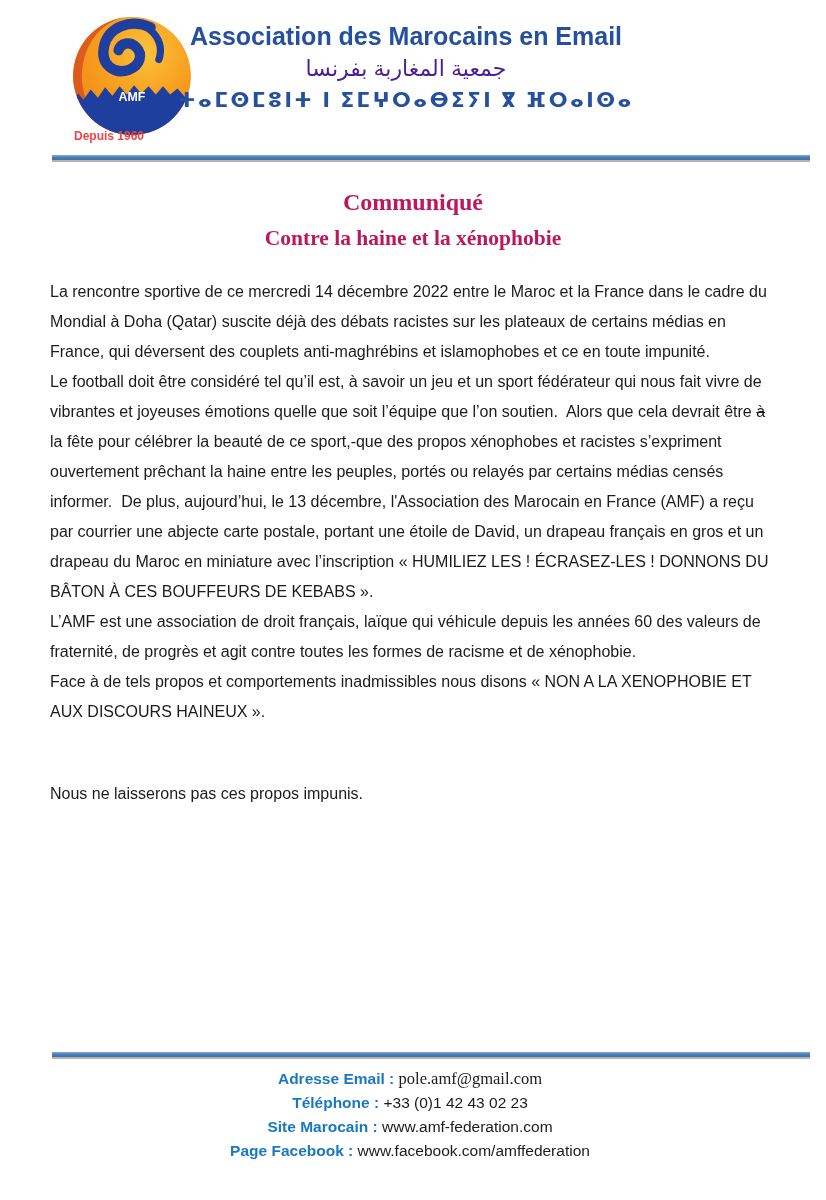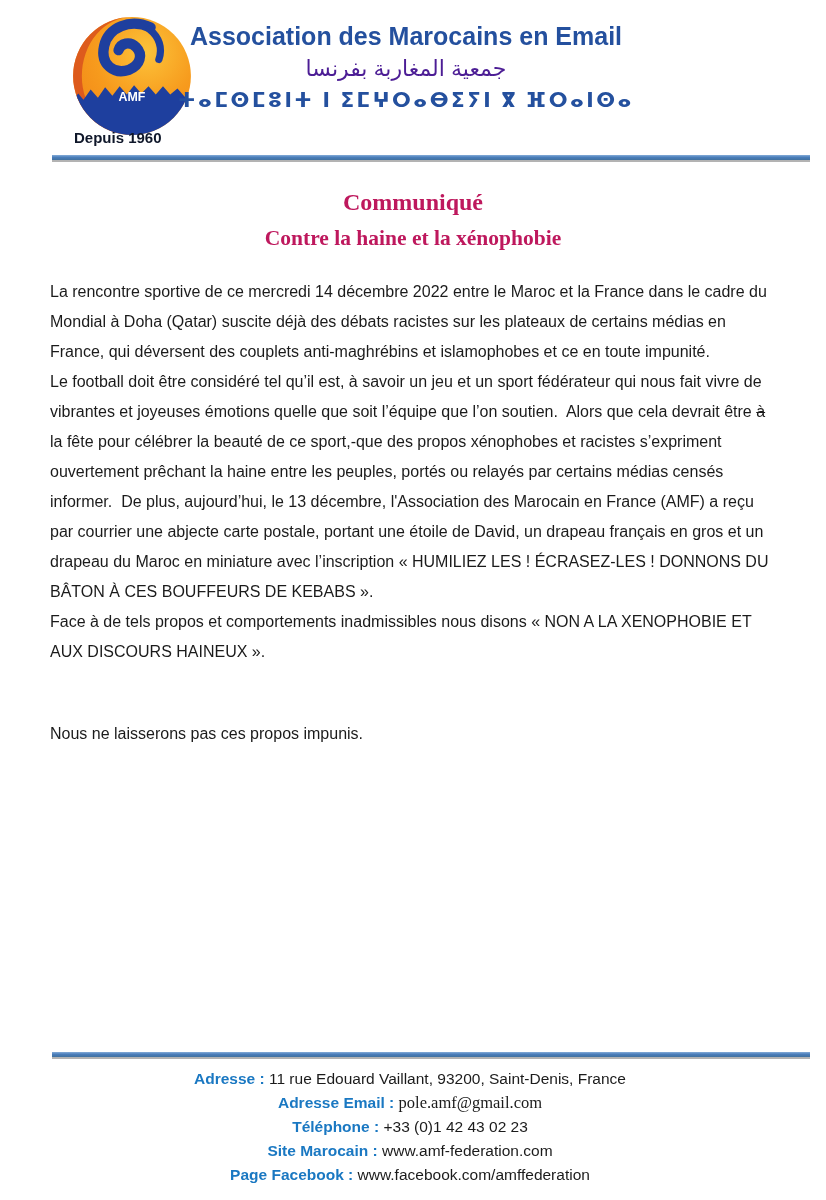--- a/index.html
+++ b/index.html
@@ -3,21 +3,21 @@
 <meta charset="utf-8">
 <style>
   html,body{margin:0;padding:0;background:#e8e8e8;}
   .page{
     position:relative;width:826px;height:1200px;background:#ffffff;
     margin:0 auto;overflow:hidden;
     font-family:"Liberation Sans","DejaVu Sans",sans-serif;color:#1b1b1b;
   }
   
   .logo{position:absolute;left:70px;top:14px;width:124px;height:124px;}
-  .since{position:absolute;left:74px;top:129px;font-size:15px;font-weight:bold;color:#0f172a;}
+  .since{position:absolute;left:74px;top:129px;font-size:12px;font-weight:bold;color:#ef4444;}
   .header-text{position:absolute;left:146px;top:20px;width:520px;text-align:center;color:#24509e;}
   .org-name{font-size:25px;font-weight:bold;line-height:32px;white-space:nowrap;}
   .org-arabic{font-size:22px;line-height:33px;color:#4c1d95;direction:rtl;}
   .org-tifinagh{font-size:20px;font-weight:bold;letter-spacing:2.5px;line-height:31px;white-space:nowrap;}
   
   .rule{position:absolute;left:52px;width:758px;height:5px;
     background:linear-gradient(180deg,#85acd8 0%,#4a7ebb 45%,#41719f 100%);
     border-bottom:2px solid #b3b3b3;}
   .rule-top{top:155px;}
   .rule-bottom{top:1052px;}
@@ -75,26 +75,26 @@
   </div>
 
   <div class="rule rule-top"></div>
 
   <div class="doc-title">Communiqué</div>
   <div class="doc-subtitle">Contre la haine et la xénophobie</div>
 
   <div class="body-text">
       <p class="para"><span>La rencontre sportive de ce mercredi 14 décembre 2022 entre le Maroc et la France dans le cadre du Mondial à Doha (Qatar) suscite déjà des débats racistes sur les plateaux de certains médias en France, qui déversent des couplets anti-maghrébins et islamophobes et ce en toute impunité.</span></p>
       <p class="para"><span>Le football doit être considéré tel qu’il est, à savoir un jeu et un sport fédérateur qui nous fait vivre de vibrantes et joyeuses émotions quelle que soit l’équipe que l’on soutien.  Alors que cela devrait être </span><span class="s">à</span><span> la fête pour célébrer la beauté de ce sport,-que des propos xénophobes et racistes s’expriment ouvertement prêchant la haine entre les peuples, portés ou relayés par certains médias censés informer.  </span><span class="b">De plus, aujourd’hui, le 13 décembre, l'Association des Marocain en France (AMF) a reçu par courrier une abjecte carte postale, portant une étoile de David, un drapeau français en gros et un drapeau du Maroc en miniature avec l’inscription « HUMILIEZ LES ! ÉCRASEZ-LES ! DONNONS DU BÂTON À CES BOUFFEURS DE KEBABS ».</span></p>
+      <p class="para"><span>L’AMF est une association de droit français, laïque qui véhicule depuis les années 60 des valeurs de fraternité, de progrès et agit contre toutes les formes de racisme et de xénophobie.</span></p>
       <p class="para"><span>Face à de tels propos et comportements inadmissibles nous disons « </span><span class="b">NON A LA XENOPHOBIE ET AUX DISCOURS HAINEUX »</span><span>.</span></p>
       <p class="para closing"><span class="b">Nous ne laisserons pas ces propos impunis.</span></p>
     </div>
 
   <div class="rule rule-bottom"></div>
   <div class="footer">
-      <div class="f-row"><span class="f-label">Adresse : </span><span class="f-value">11 rue Edouard Vaillant, 93200, Saint-Denis, France</span></div>
       <div class="f-row"><span class="f-label">Adresse Email : </span><span class="f-value-serif">pole.amf@gmail.com</span></div>
       <div class="f-row"><span class="f-label">Téléphone : </span><span class="f-value">+33 (0)1 42 43 02 23</span></div>
       <div class="f-row"><span class="f-label">Site Marocain : </span><span class="f-value">www.amf-federation.com</span></div>
       <div class="f-row"><span class="f-label">Page Facebook : </span><span class="f-value">www.facebook.com/amffederation</span></div>
     </div>
 
 </div>
 
 </body></html>

